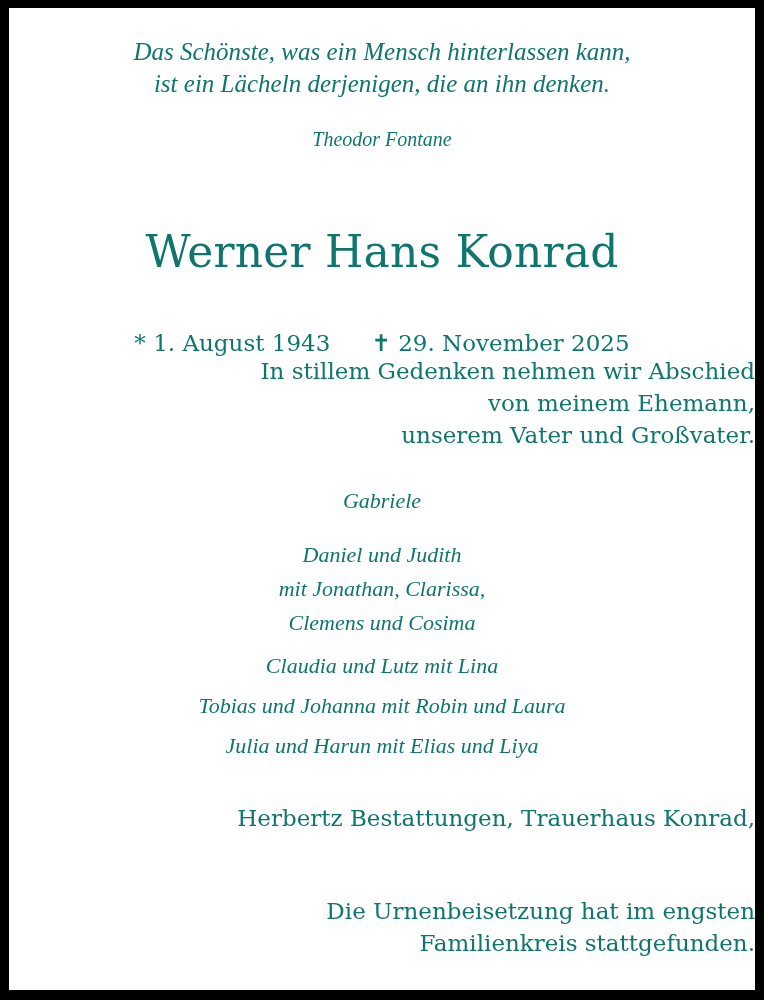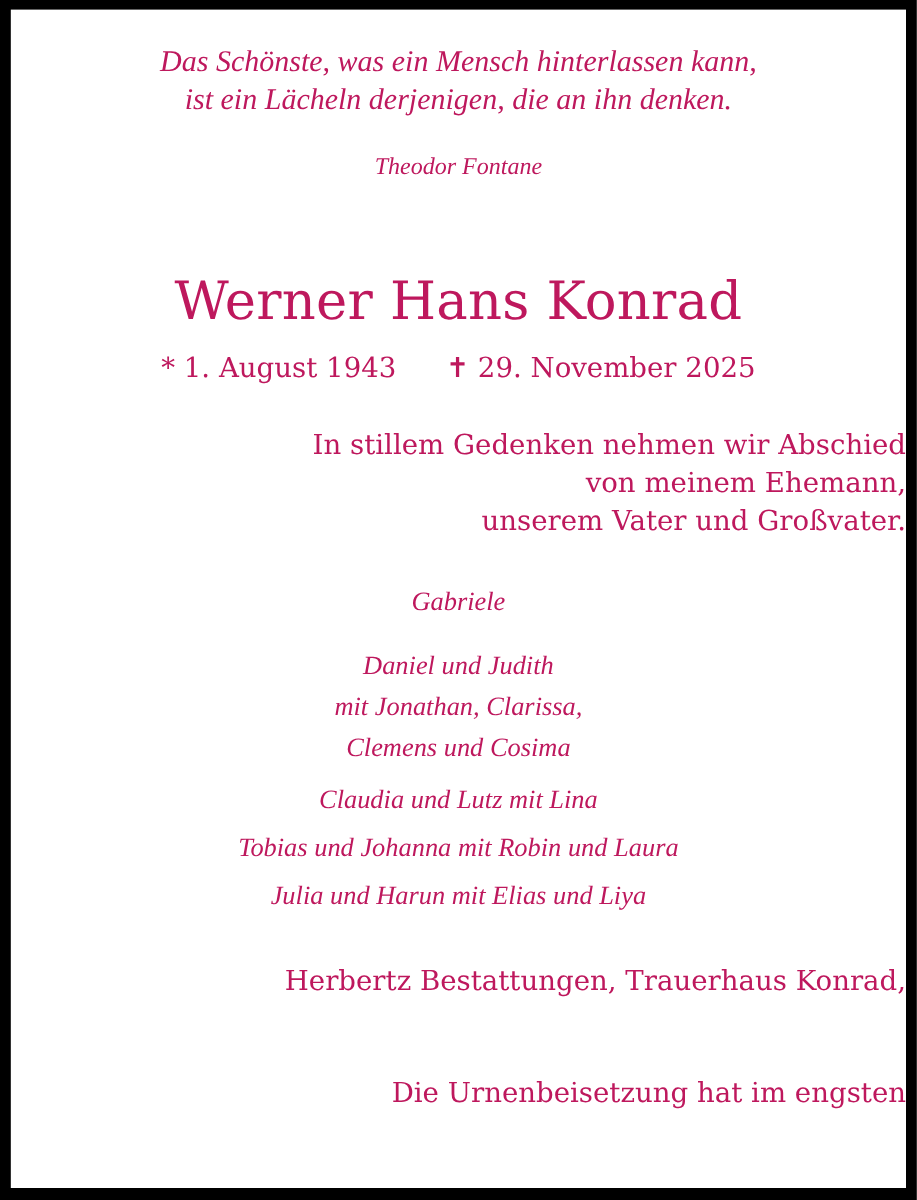--- a/index.html
+++ b/index.html
@@ -2,29 +2,29 @@
 <html><head>
   <meta charset="utf-8">
   <style>
     html, body { margin: 0; padding: 0; }
     body {
       width: 764px; height: 1000px; background: #000;
       position: relative; overflow: hidden;
     }
     .frame {
       position: absolute; left: 9px; top: 8px; right: 9px; bottom: 10px;
-      background: #fff; color: #be185d;
+      background: #fff; color: #0f766e;
       font-family: "DejaVu Serif", "Liberation Serif", serif;
     }
     .line { position: absolute; left: 0; right: 0; text-align: center; white-space: nowrap; }
     .it { font-style: italic; font-family: "Liberation Serif", "DejaVu Serif", serif; }
     .quote { font-size: 25px; }
     .author { font-size: 20px; margin-top: 16px; }
     .name { font-size: 44px; font-family: "DejaVu Serif", serif; letter-spacing: 0.2px; }
-    .dates { font-size: 23px; }
+    .dates { font-size: 23px; margin-top: 37px; }
     .body { font-size: 23px; text-align: right; }
     .fam { font-size: 22px; }
     .cross { display: inline-block; margin-left: 34px; }
   </style>
 </head>
 <body>
 
 <div class="frame">
   <div class="line it quote" style="top:30px">Das Schönste, was ein Mensch hinterlassen kann,</div>
   <div class="line it quote" style="top:62px">ist ein Lächeln derjenigen, die an ihn denken.</div>
@@ -47,13 +47,14 @@
   <div class="line it fam" style="top:534px">Daniel und Judith</div>
   <div class="line it fam" style="top:568px">mit Jonathan, Clarissa,</div>
   <div class="line it fam" style="top:645px">Claudia und Lutz mit Lina</div>
   <div class="line it fam" style="top:602px">Clemens und Cosima</div>
   <div class="line it fam" style="top:685px">Tobias und Johanna mit Robin und Laura</div>
   <div class="line it fam" style="top:725px">Julia und Harun mit Elias und Liya</div>
 
   <div class="line body" style="top:797px">Herbertz Bestattungen, Trauerhaus Konrad,</div>
 
   <div class="line body" style="top:890px">Die Urnenbeisetzung hat im engsten</div>
+  <div class="line body" style="top:922px">Familienkreis stattgefunden.</div>
 </div>
 
 </body></html>

